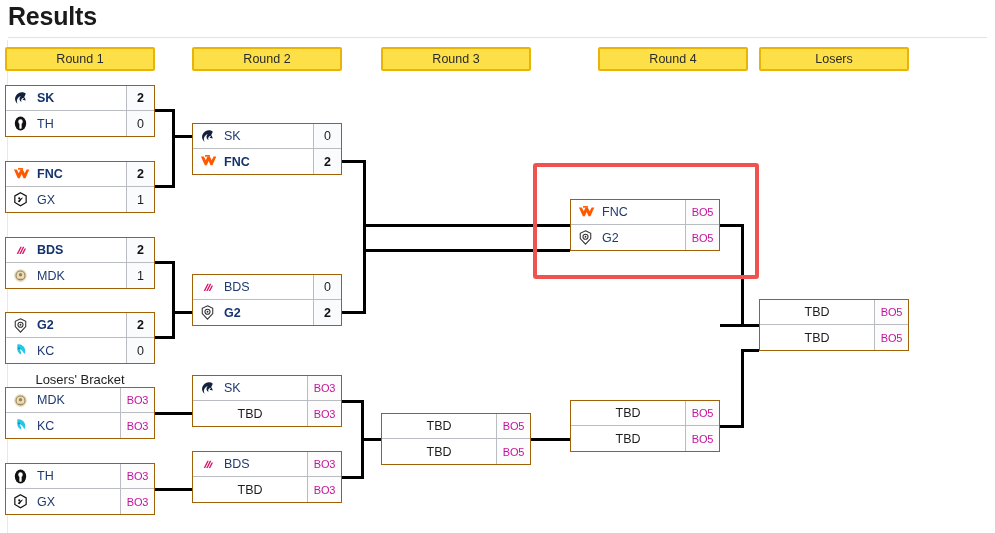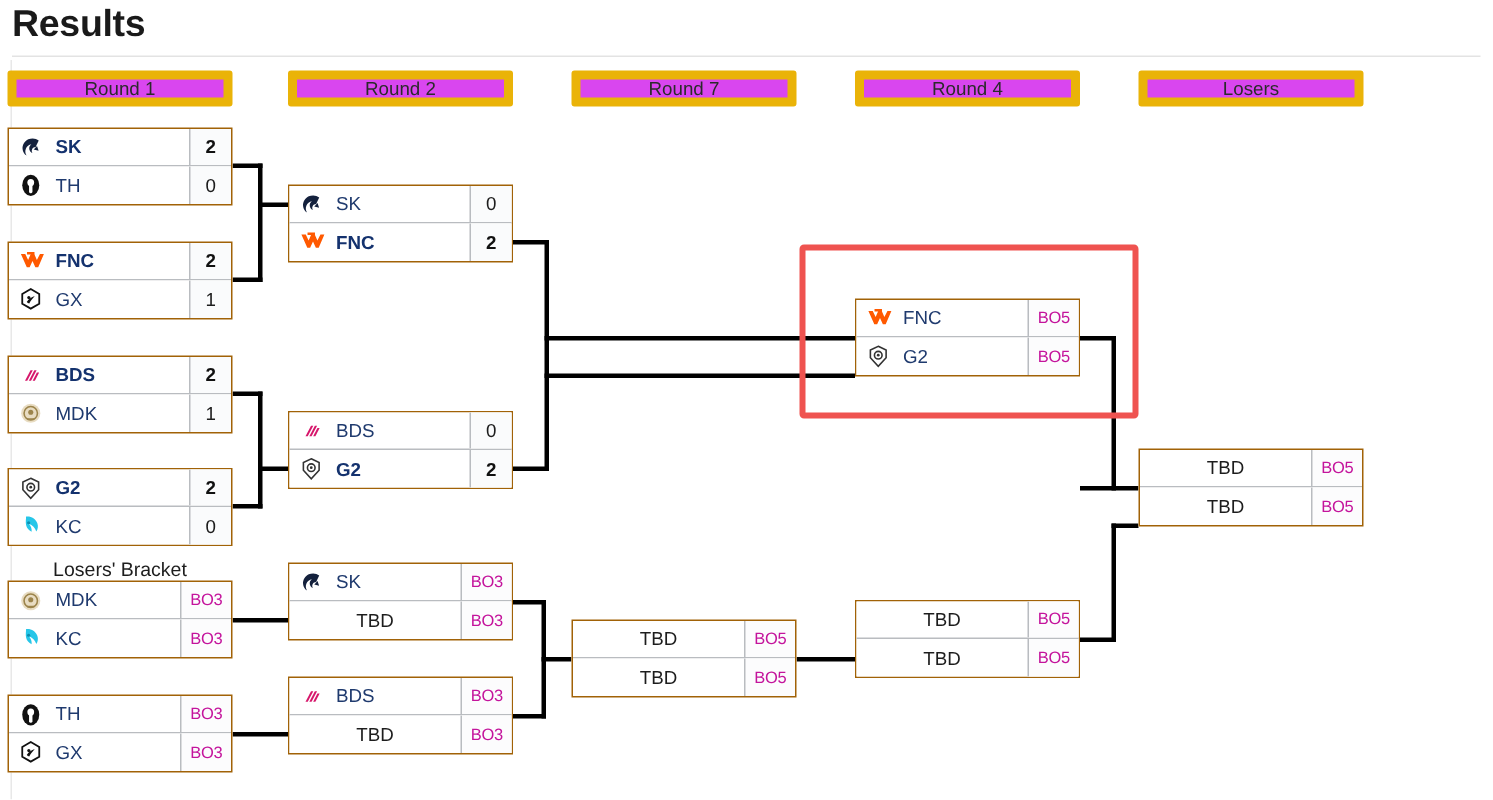--- a/index.html
+++ b/index.html
@@ -23,21 +23,21 @@
     background: #e3e3e3;
   }
   .left-rail {
     position: absolute; left: 7px; top: 40px; width: 1px; height: 493px;
     background: #e8e8e8;
   }
 
   
   .round-head {
     position: absolute; height: 24px;
-    background: #d946ef; border: 6px solid #eab308;
+    background: #fde047; border: 2px solid #eab308;
     border-radius: 2px;
     display: flex; align-items: center; justify-content: center;
     font-size: 12.5px; color: #2b2b2b;
   }
 
   
   .match {
     position: absolute;
     border: 1px solid #a16207;
     background: #ffffff;
@@ -114,23 +114,23 @@
   <div class="left-rail"></div>
 
   <div id="headers">
       <div class="round-head" style="left: 5px; top: 47px; width: 150px;">
         <span>Round 1</span>
       </div>
       <div class="round-head" style="left: 192px; top: 47px; width: 150px;">
         <span>Round 2</span>
       </div>
       <div class="round-head" style="left: 381px; top: 47px; width: 150px;">
-        <span>Round 7</span>
-      </div>
-      <div class="round-head" style="left: 570px; top: 47px; width: 150px;">
+        <span>Round 3</span>
+      </div>
+      <div class="round-head" style="left: 598px; top: 47px; width: 150px;">
         <span>Round 4</span>
       </div>
       <div class="round-head" style="left: 759px; top: 47px; width: 150px;">
         <span>Losers</span>
       </div>
     </div>
   <div id="lines">
       <div class="line lh" style="left: 155px; top: 109px; width: 20px;"></div>
       <div class="line lh" style="left: 155px; top: 185px; width: 20px;"></div>
       <div class="line lv" style="left: 172px; top: 109px; height: 79px;"></div>

